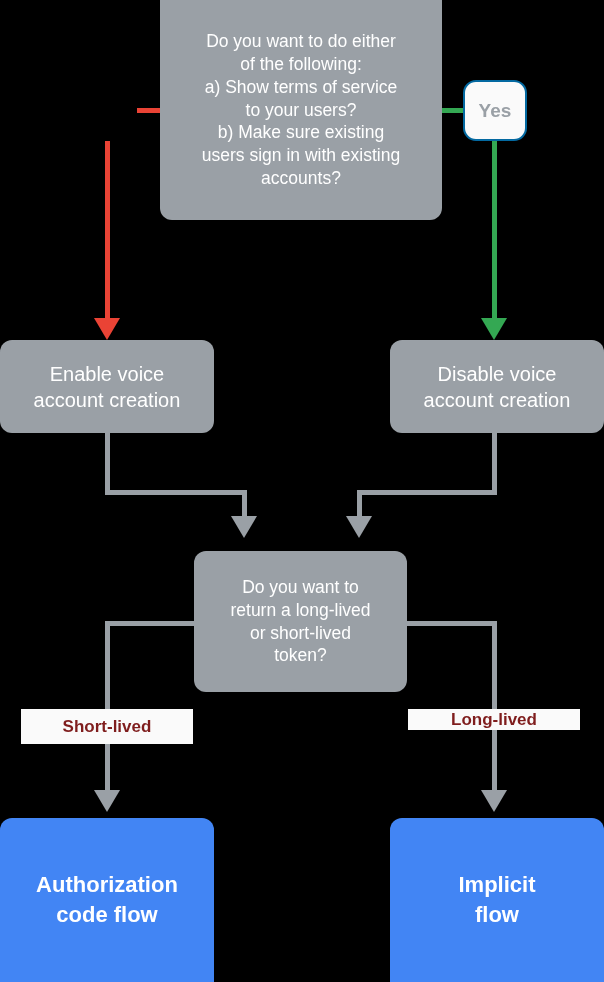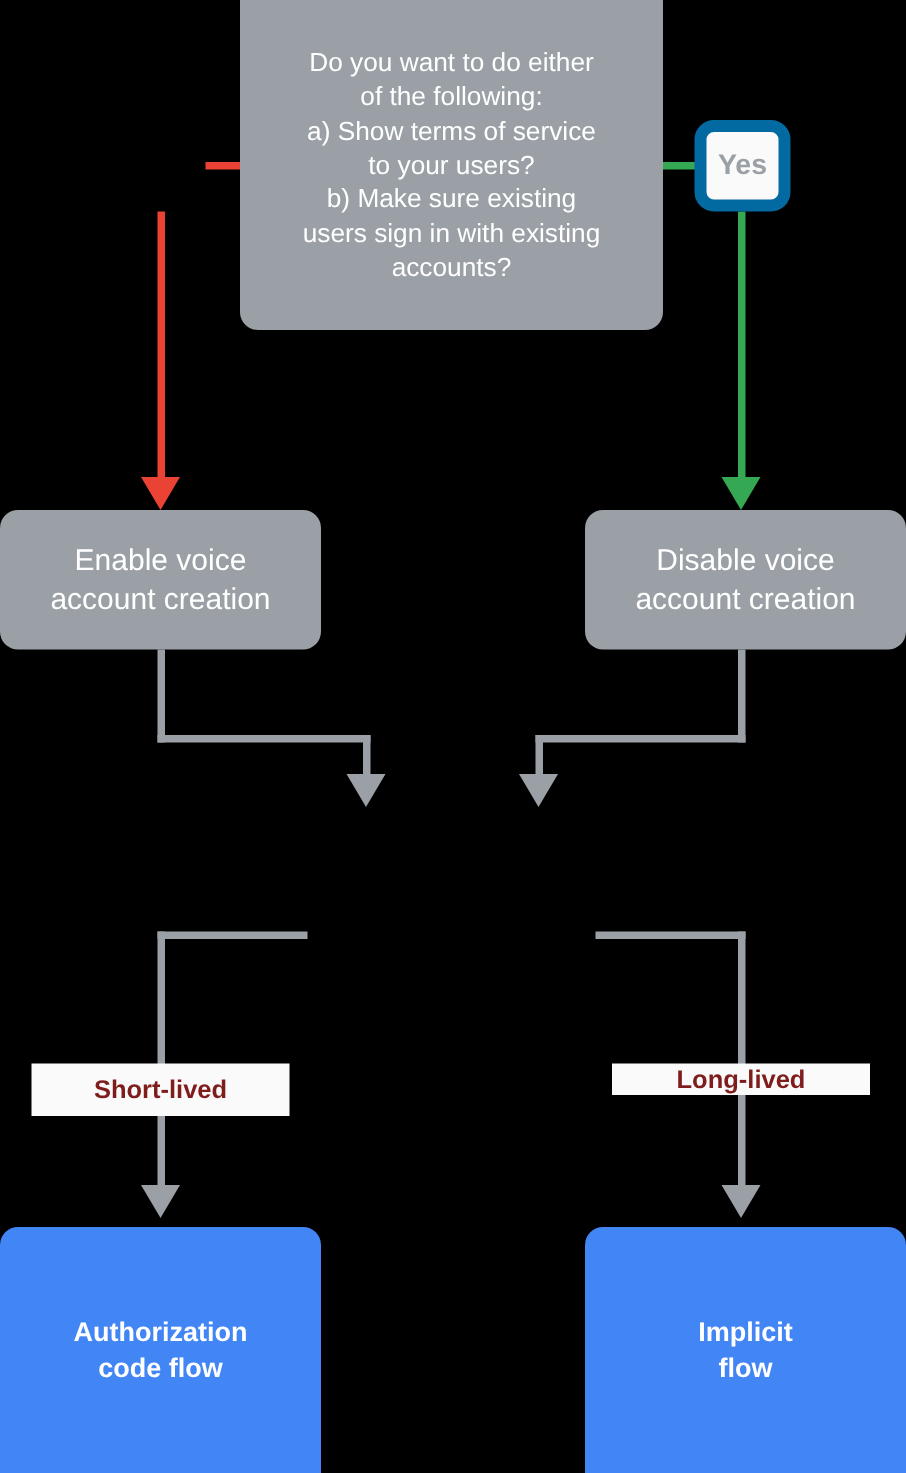--- a/index.html
+++ b/index.html
@@ -100,21 +100,21 @@
   #node-implicit {
     left: 390px;
     top: 818px;
     width: 214px;
     height: 164px;
     border-bottom-left-radius: 0px;
     border-bottom-right-radius: 0px;
   }
   #node-authcode .node-text,
   #node-implicit .node-text {
-    font-size: 18px;
+    font-size: 22px;
     font-weight: bold;
     line-height: 1.36;
   }
 
   
   .badge {
     position: absolute;
     box-sizing: border-box;
     background: #fafafa;
     display: flex;
@@ -131,21 +131,21 @@
     top: 80px;
     width: 64px;
     height: 61px;
     border: 4px solid #ea4335;
   }
   #badge-yes {
     left: 463px;
     top: 80px;
     width: 64px;
     height: 61px;
-    border: 8px solid #0369a1;
+    border: 2px solid #0369a1;
   }
 
   
   .branch-label {
     position: absolute;
     box-sizing: border-box;
     background: #fafafa;
     display: flex;
     align-items: center;
     justify-content: center;
@@ -270,20 +270,26 @@
   <div class="node node-gray" id="node-enable">
     <span class="node-text">Enable voice
 account creation</span>
   </div>
 
   <div class="node node-gray" id="node-disable">
     <span class="node-text">Disable voice
 account creation</span>
   </div>
 
+  <div class="node node-gray" id="decision-mid">
+    <span class="node-text">Do you want to
+return a long-lived
+or short-lived
+token?</span>
+  </div>
 
   <div class="node node-blue" id="node-authcode">
     <span class="node-text">Authorization
 code flow</span>
   </div>
 
   <div class="node node-blue" id="node-implicit">
     <span class="node-text">Implicit
 flow</span>
   </div>

